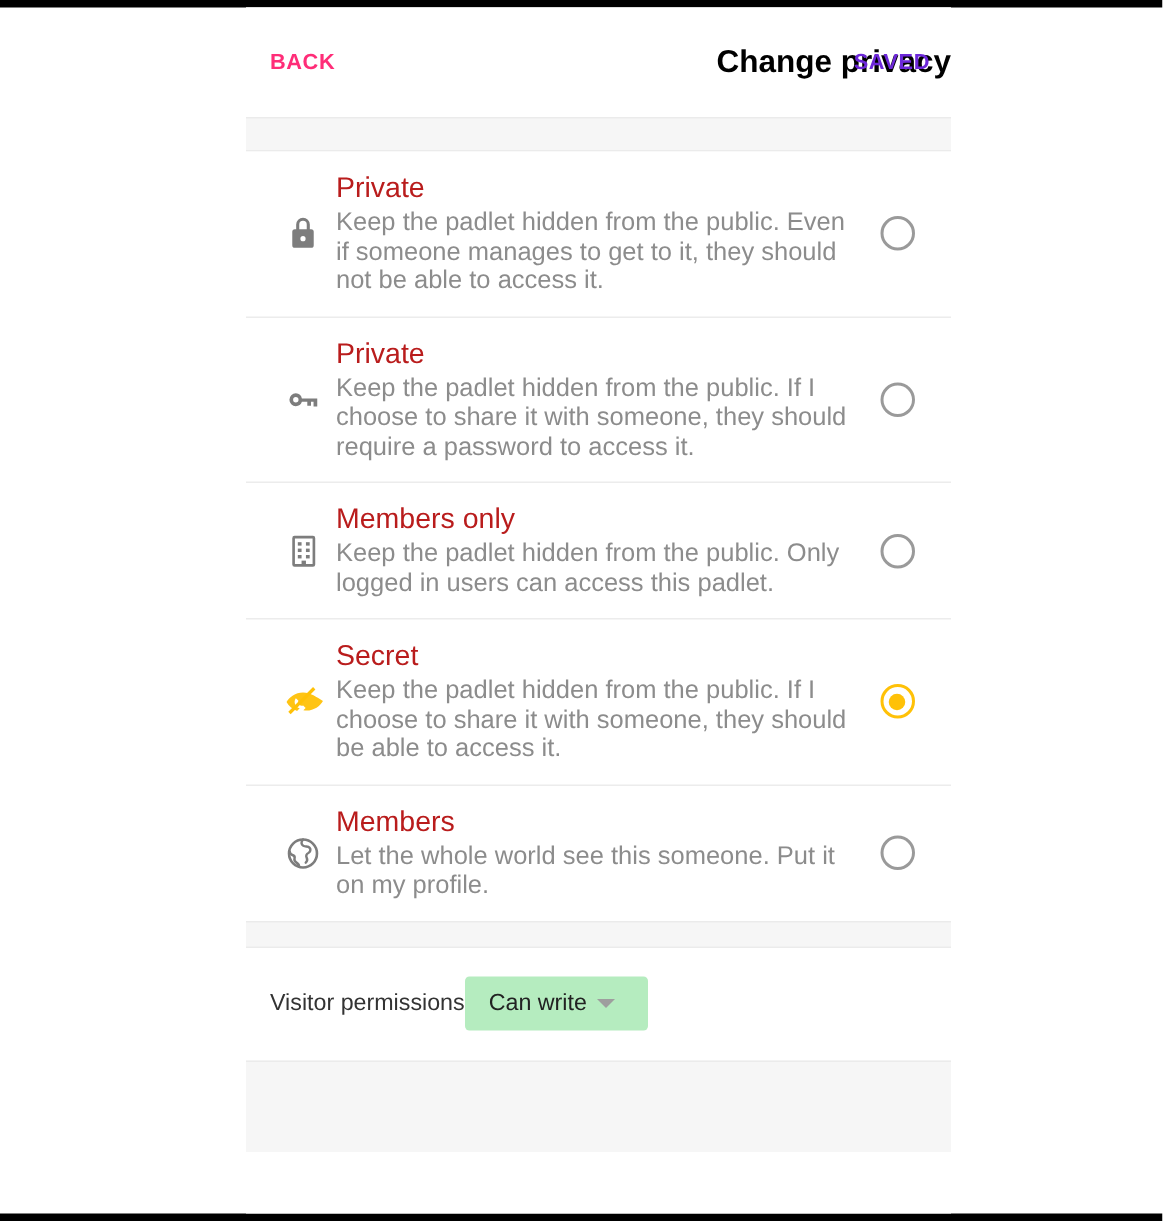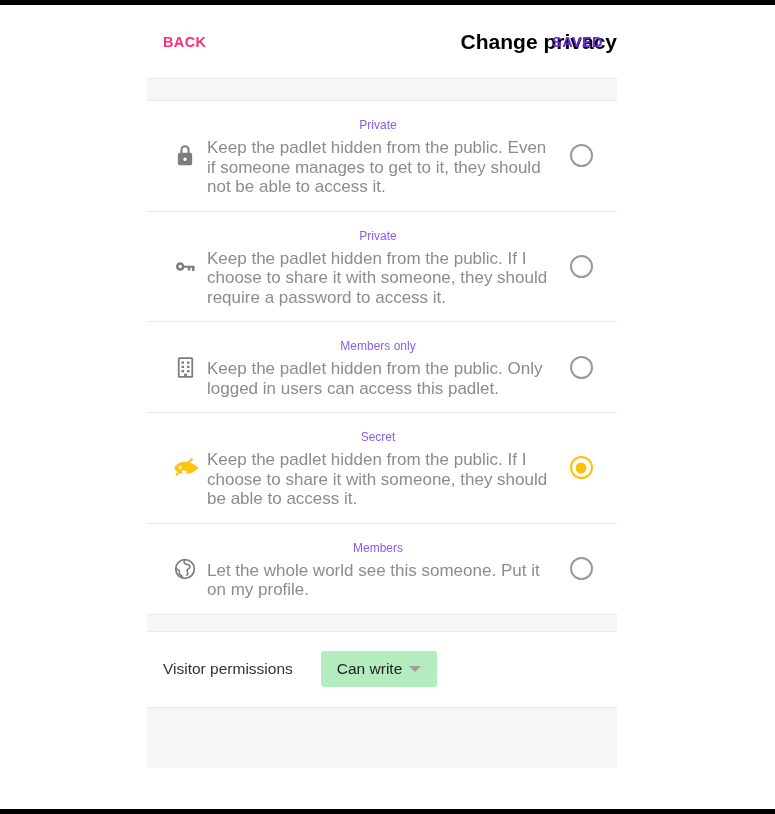--- a/index.html
+++ b/index.html
@@ -35,21 +35,21 @@
     bottom: 0; left: 0;
     width: 775px;
     height: 5px;
     background: #000000;
   }
 
   
   .app {
     position: absolute;
     top: 5px;
-    left: 147px;
+    left: 164px;
     width: 470px;
     height: 804px;
     background: #ffffff;
     box-sizing: border-box;
   }
 
   
   .header {
     position: relative;
     height: 73px;
@@ -125,25 +125,24 @@
     justify-content: center;
   }
   .opt-icon svg { display: block; }
 
   .opt-text {
     flex: 1 1 auto;
     min-width: 0;
     padding-right: 10px;
   }
   .opt-title {
-    font-size: 12px;
-    color: #8b5cf6;
+    font-size: 19px;
+    color: #b91c1c;
     line-height: 21px;
     margin-bottom: 2px;
-    text-align: center;
   }
   .opt-desc {
     font-size: 17px;
     color: #8c8c8c;
     line-height: 19.5px;
   }
 
   .opt-radio {
     flex: 0 0 44px;
     display: flex;
@@ -186,24 +185,23 @@
   .perm-label {
     font-size: 15.5px;
     color: #333333;
   }
   .perm-select {
     display: inline-flex;
     align-items: center;
     gap: 7px;
     background: #b5ecbf;
     border-radius: 3px;
-    padding: 9px 16px 9px 16px;
+    padding: 9px 22px 9px 16px;
     cursor: pointer;
     user-select: none;
-    margin-left: 28px;
   }
   .perm-select-label {
     font-size: 15.5px;
     color: #222222;
   }
   .caret {
     width: 0; height: 0;
     border-left: 6px solid transparent;
     border-right: 6px solid transparent;
     border-top: 6px solid #9e9e9e;

